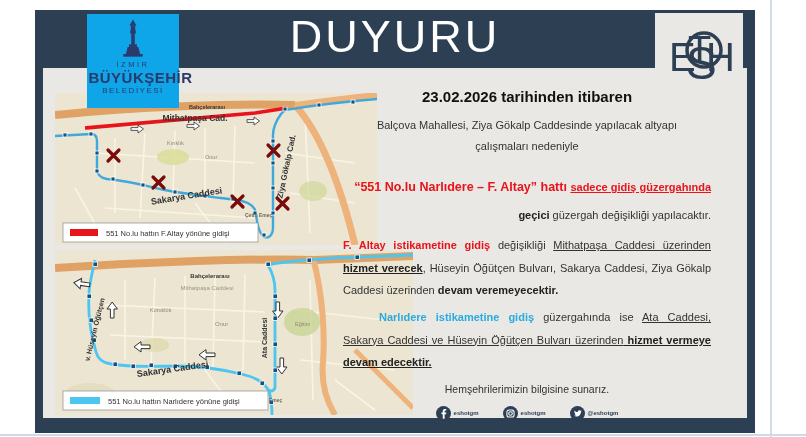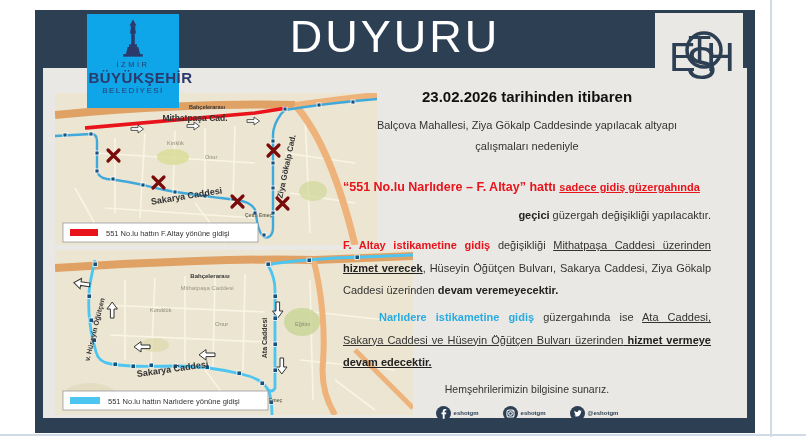--- a/index.html
+++ b/index.html
@@ -21,21 +21,21 @@
   .izmir-box .l1{font-size:7.5px;letter-spacing:2.5px;color:#2b3a6b;margin-top:1px;}
   .izmir-box .l2{font-size:15px;font-weight:bold;letter-spacing:0.5px;color:#2b3a6b;padding-left:15px;}
   .izmir-box .l3{font-size:8px;letter-spacing:1.5px;color:#2b3a6b;}
   .eshot-box{position:absolute;right:12px;top:3px;width:88px;height:88px;background:#e9e8e4;
     display:flex;align-items:center;justify-content:center;z-index:5;}
 
   
   .text-col{position:absolute;left:300px;top:12px;width:368px;color:#222;}
   .date-heading{font-size:15px;font-weight:bold;color:#111;text-align:center;margin:8px 0 10px;}
   .intro{font-size:11px;text-align:center;line-height:1.9;margin:0 6px 8px;color:#333;}
-  .route-line{text-align:left;font-weight:bold;line-height:1.6;margin-bottom:5px;}
+  .route-line{text-align:right;font-weight:bold;line-height:1.6;margin-bottom:5px;}
   .route-line .main{color:#e8131b;font-size:12.5px;}
   .route-line .undl{color:#e8131b;font-size:11px;text-decoration:underline;}
   .temp-line{font-size:11px;text-align:right;color:#333;margin-bottom:13px;}
   .para{font-size:11px;line-height:2.05;text-align:justify;color:#333;margin:0 0 4px;}
   .red{color:#e8131b;font-weight:bold;}
   .cyan{color:#29abe2;font-weight:bold;padding-left:36px;}
   .b{font-weight:bold;color:#222;}
   .u{text-decoration:underline;}
   .bu{font-weight:bold;text-decoration:underline;color:#222;}
   .closing{font-size:10.5px;text-align:center;color:#333;margin:9px 0 11px;}

